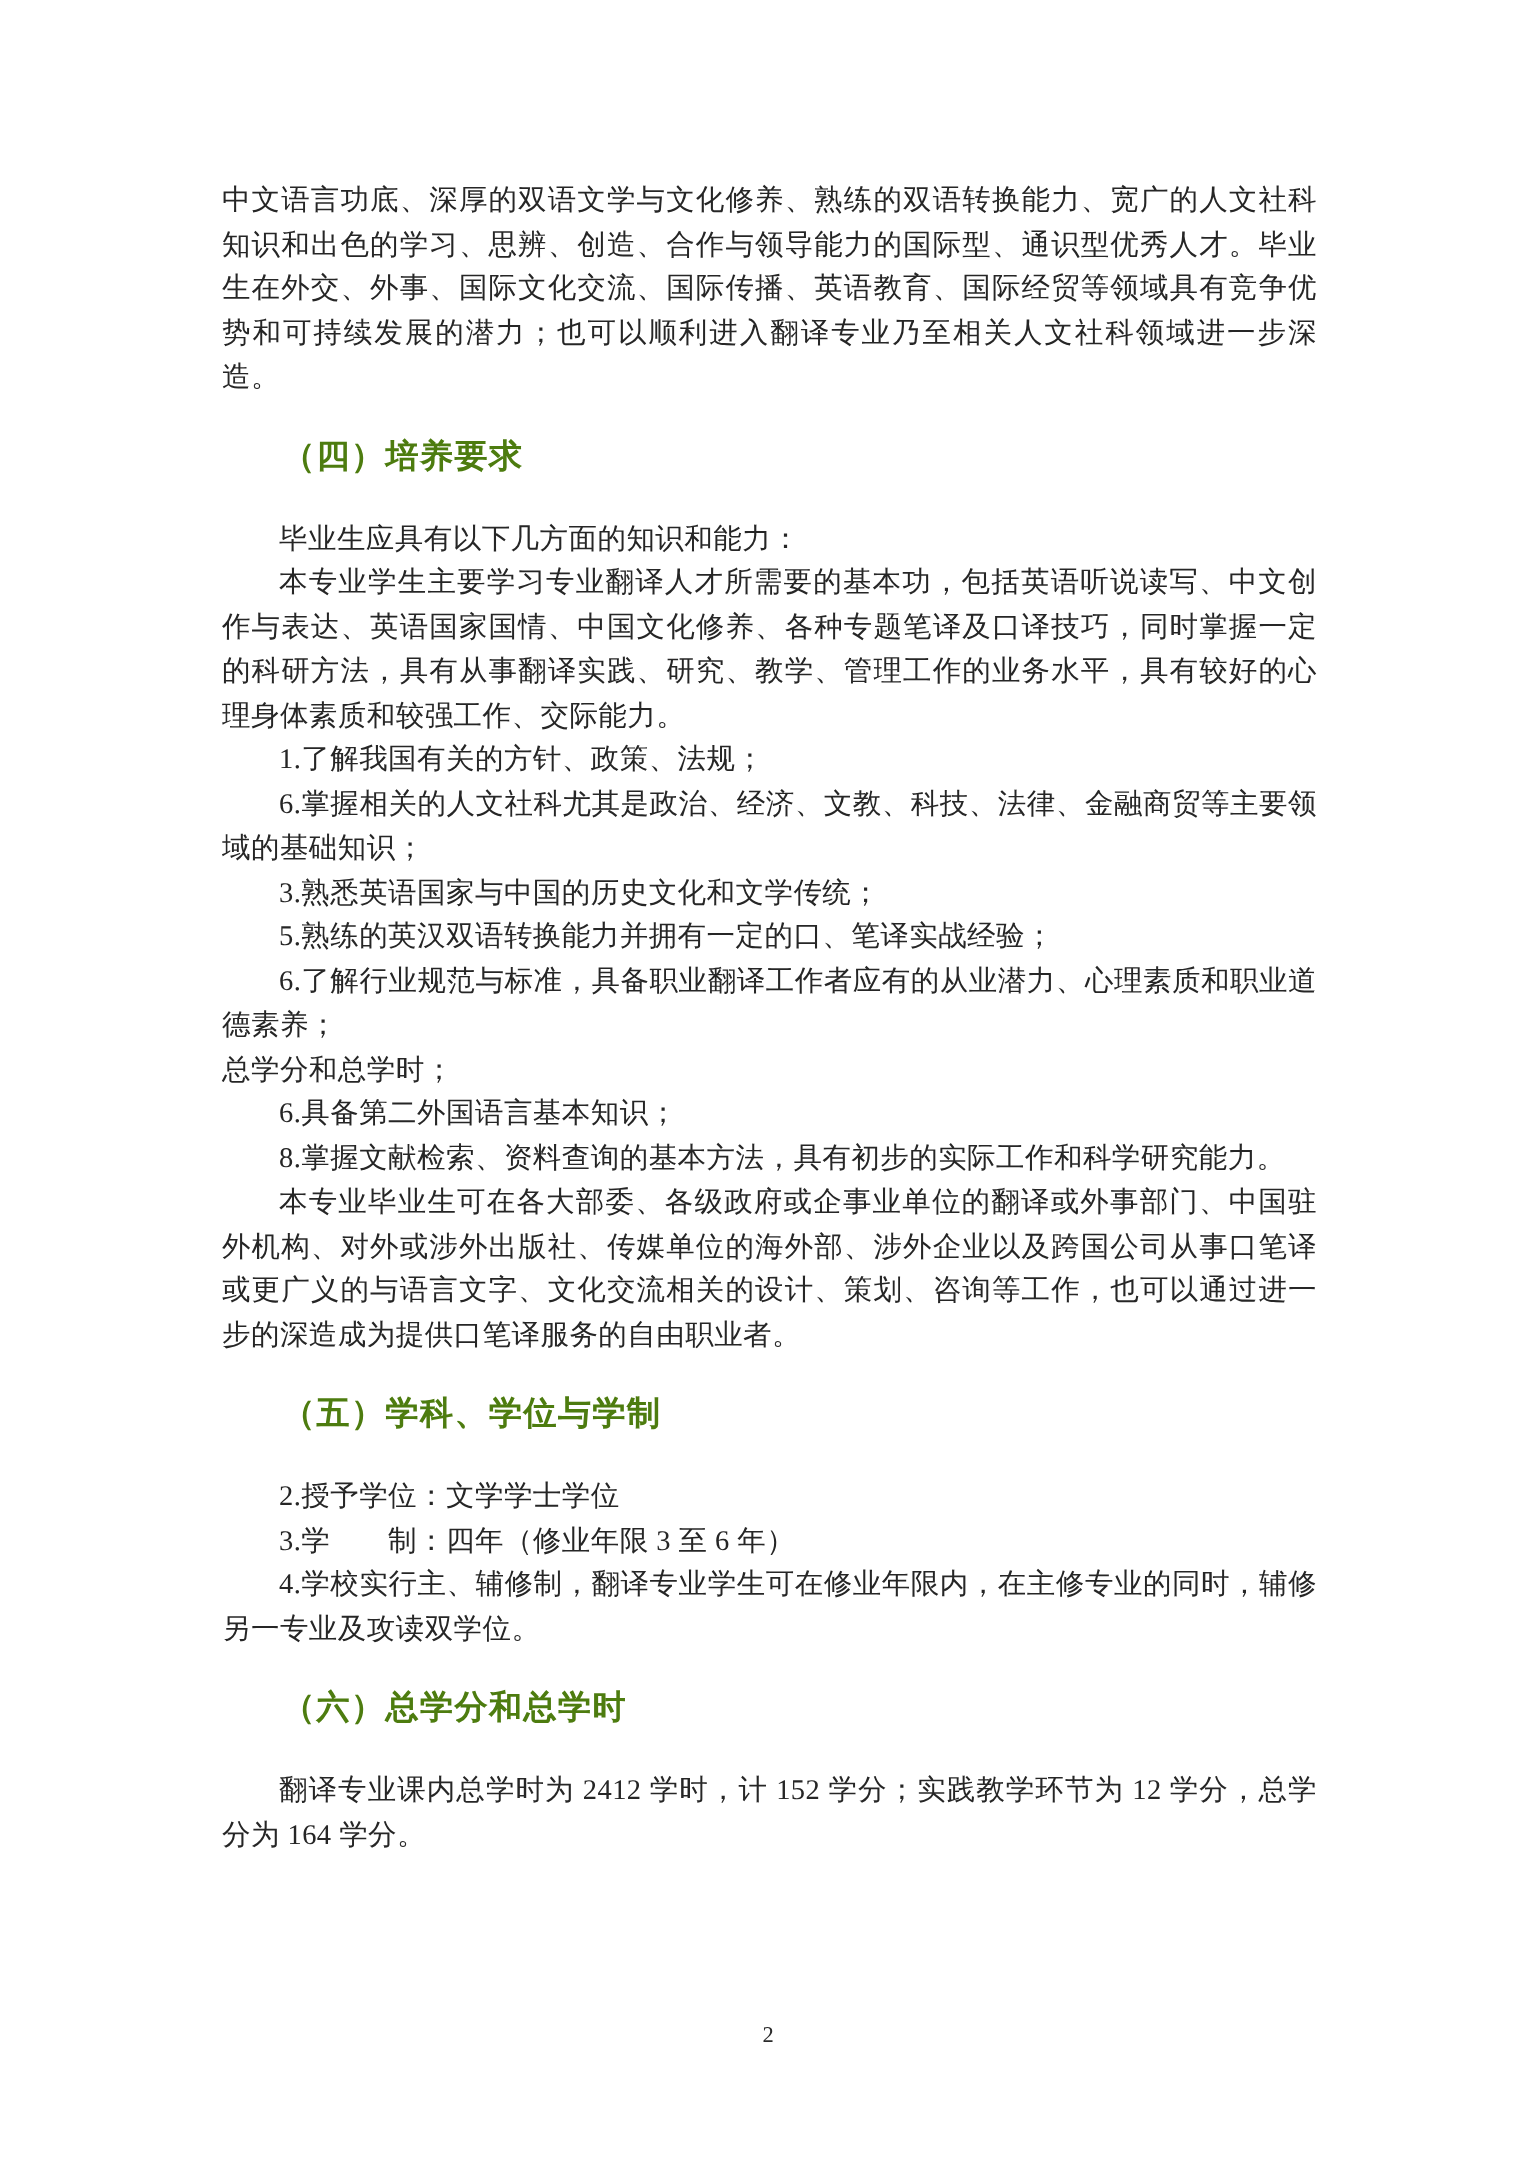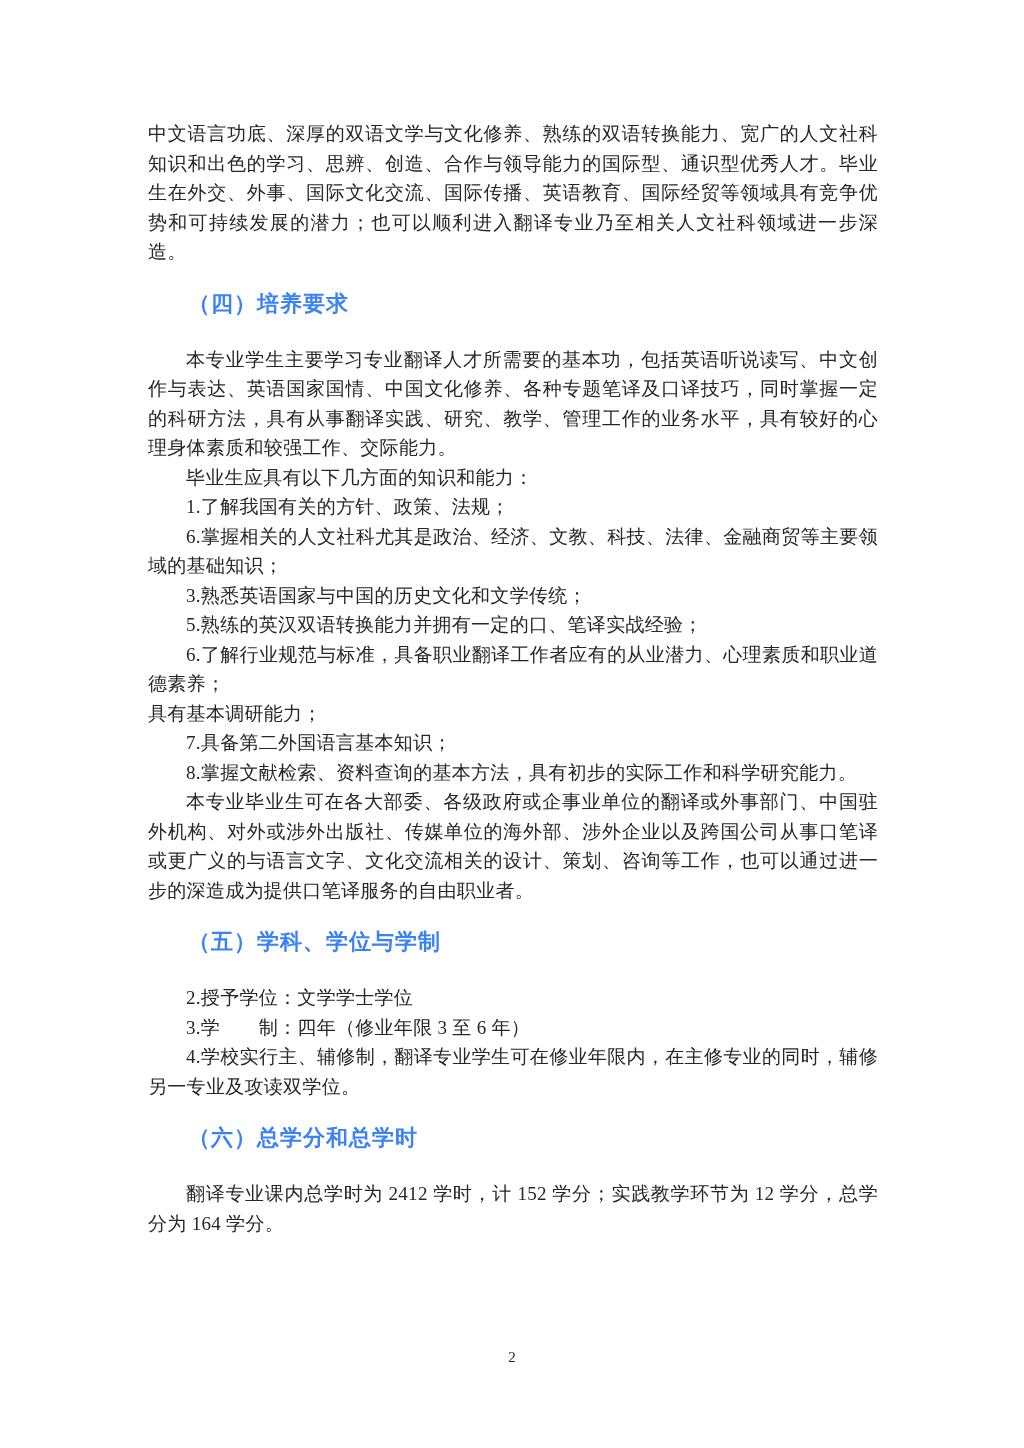--- a/index.html
+++ b/index.html
@@ -28,21 +28,21 @@
   .p.indent {
     text-indent: 2em;
   }
   .h {
     margin: 23px 0 27px 0;
     padding-left: 40px;
     font-family: "Liberation Sans", sans-serif;
     font-weight: 700;
     font-size: 22px;
     line-height: 28px;
-    color: #3b82f6;
+    color: #4d7c0f;
     letter-spacing: 1px;
   }
   .page-num {
     position: absolute;
     bottom: 82px;
     left: 0;
     right: 0;
     text-align: center;
     font-size: 15px;
     color: #2b2b2b;
@@ -50,29 +50,29 @@
 </style>
 </head>
 <body>
 
 <div class="page">
 
   <p class="p">中文语言功底、深厚的双语文学与文化修养、熟练的双语转换能力、宽广的人文社科知识和出色的学习、思辨、创造、合作与领导能力的国际型、通识型优秀人才。毕业生在外交、外事、国际文化交流、国际传播、英语教育、国际经贸等领域具有竞争优势和可持续发展的潜力；也可以顺利进入翻译专业乃至相关人文社科领域进一步深造。</p>
 
   <h2 class="h">（四）培养要求</h2>
 
+  <p class="p indent">毕业生应具有以下几方面的知识和能力：</p>
   <p class="p indent">本专业学生主要学习专业翻译人才所需要的基本功，包括英语听说读写、中文创作与表达、英语国家国情、中国文化修养、各种专题笔译及口译技巧，同时掌握一定的科研方法，具有从事翻译实践、研究、教学、管理工作的业务水平，具有较好的心理身体素质和较强工作、交际能力。</p>
-  <p class="p indent">毕业生应具有以下几方面的知识和能力：</p>
   <p class="p indent">1.了解我国有关的方针、政策、法规；</p>
   <p class="p indent">6.掌握相关的人文社科尤其是政治、经济、文教、科技、法律、金融商贸等主要领域的基础知识；</p>
   <p class="p indent">3.熟悉英语国家与中国的历史文化和文学传统；</p>
   <p class="p indent">5.熟练的英汉双语转换能力并拥有一定的口、笔译实战经验；</p>
   <p class="p indent">6.了解行业规范与标准，具备职业翻译工作者应有的从业潜力、心理素质和职业道德素养；</p>
-  <p class="p">具有基本调研能力；</p>
-  <p class="p indent">7.具备第二外国语言基本知识；</p>
+  <p class="p">总学分和总学时；</p>
+  <p class="p indent">6.具备第二外国语言基本知识；</p>
   <p class="p indent">8.掌握文献检索、资料查询的基本方法，具有初步的实际工作和科学研究能力。</p>
   <p class="p indent">本专业毕业生可在各大部委、各级政府或企事业单位的翻译或外事部门、中国驻外机构、对外或涉外出版社、传媒单位的海外部、涉外企业以及跨国公司从事口笔译或更广义的与语言文字、文化交流相关的设计、策划、咨询等工作，也可以通过进一步的深造成为提供口笔译服务的自由职业者。</p>
 
   <h2 class="h">（五）学科、学位与学制</h2>
 
   <p class="p indent">2.授予学位：文学学士学位</p>
   <p class="p indent">3.学　　制：四年（修业年限 3 至 6 年）</p>
   <p class="p indent">4.学校实行主、辅修制，翻译专业学生可在修业年限内，在主修专业的同时，辅修另一专业及攻读双学位。</p>
 
   <h2 class="h">（六）总学分和总学时</h2>

